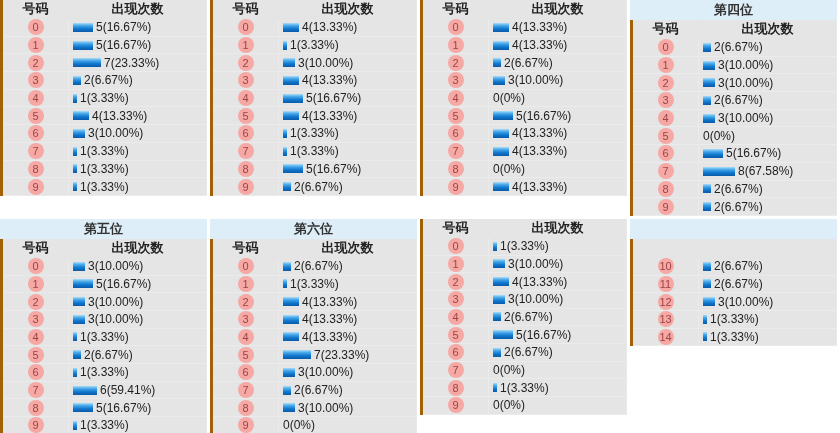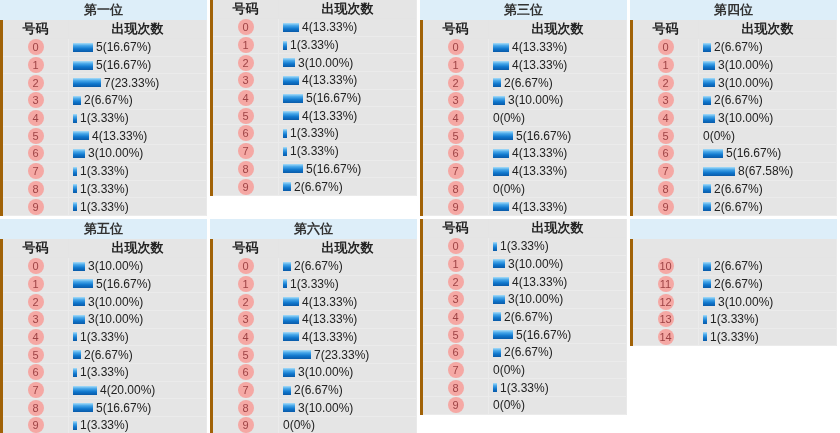--- a/index.html
+++ b/index.html
@@ -102,21 +102,20 @@
     height: 9px;
     margin-right: 3px;
     background: linear-gradient(180deg, #a9ddf8 0%, #45a6e9 30%, #0f76cc 65%, #0a5aa8 100%);
   }
 </style>
 </head>
 <body>
 
 <div id="grid">
     <div class="panel">
-      <div class="title-band">第一位</div>
       <div class="tbl-body">
         <div class="hdr-row">
           <div class="hdr-num">号码</div>
           <div class="hdr-cnt">出现次数</div>
         </div>
         <div class="data-row">
           <div class="cell-num">
             <span class="num-circle">0</span>
           </div>
           <div class="cell-val">
@@ -299,21 +298,20 @@
             <span class="num-circle">9</span>
           </div>
           <div class="cell-val">
             <span class="freq-bar" style="width: 8px;"></span>
             <span>2(6.67%)</span>
           </div>
         </div>
       </div>
     </div>
     <div class="panel">
-      <div class="title-band">第三位</div>
       <div class="tbl-body">
         <div class="hdr-row">
           <div class="hdr-num">号码</div>
           <div class="hdr-cnt">出现次数</div>
         </div>
         <div class="data-row">
           <div class="cell-num">
             <span class="num-circle">0</span>
           </div>
           <div class="cell-val">
@@ -569,21 +567,21 @@
             <span class="freq-bar" style="width: 4px;"></span>
             <span>1(3.33%)</span>
           </div>
         </div>
         <div class="data-row">
           <div class="cell-num">
             <span class="num-circle">7</span>
           </div>
           <div class="cell-val">
             <span class="freq-bar" style="width: 24px;"></span>
-            <span>4(20.00%)</span>
+            <span>6(59.41%)</span>
           </div>
         </div>
         <div class="data-row">
           <div class="cell-num">
             <span class="num-circle">8</span>
           </div>
           <div class="cell-val">
             <span class="freq-bar" style="width: 20px;"></span>
             <span>5(16.67%)</span>
           </div>

